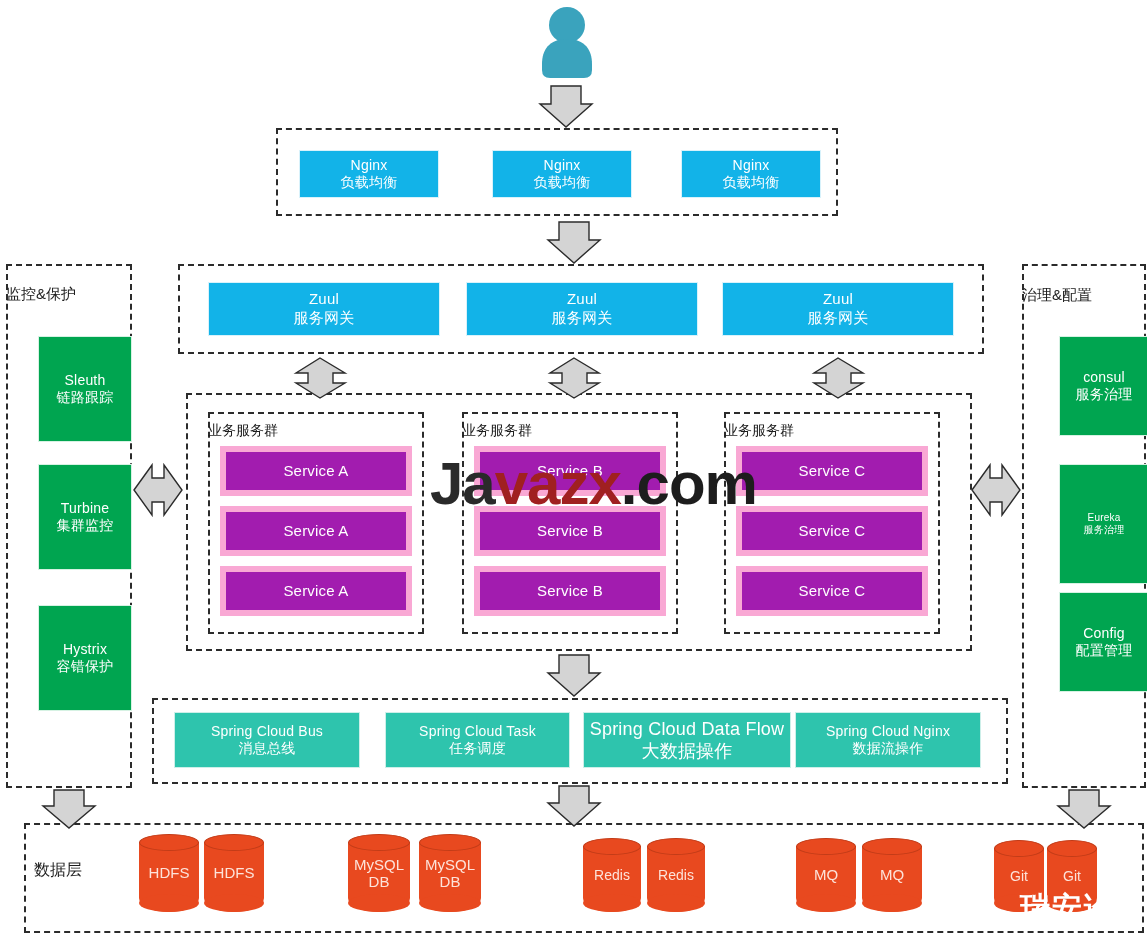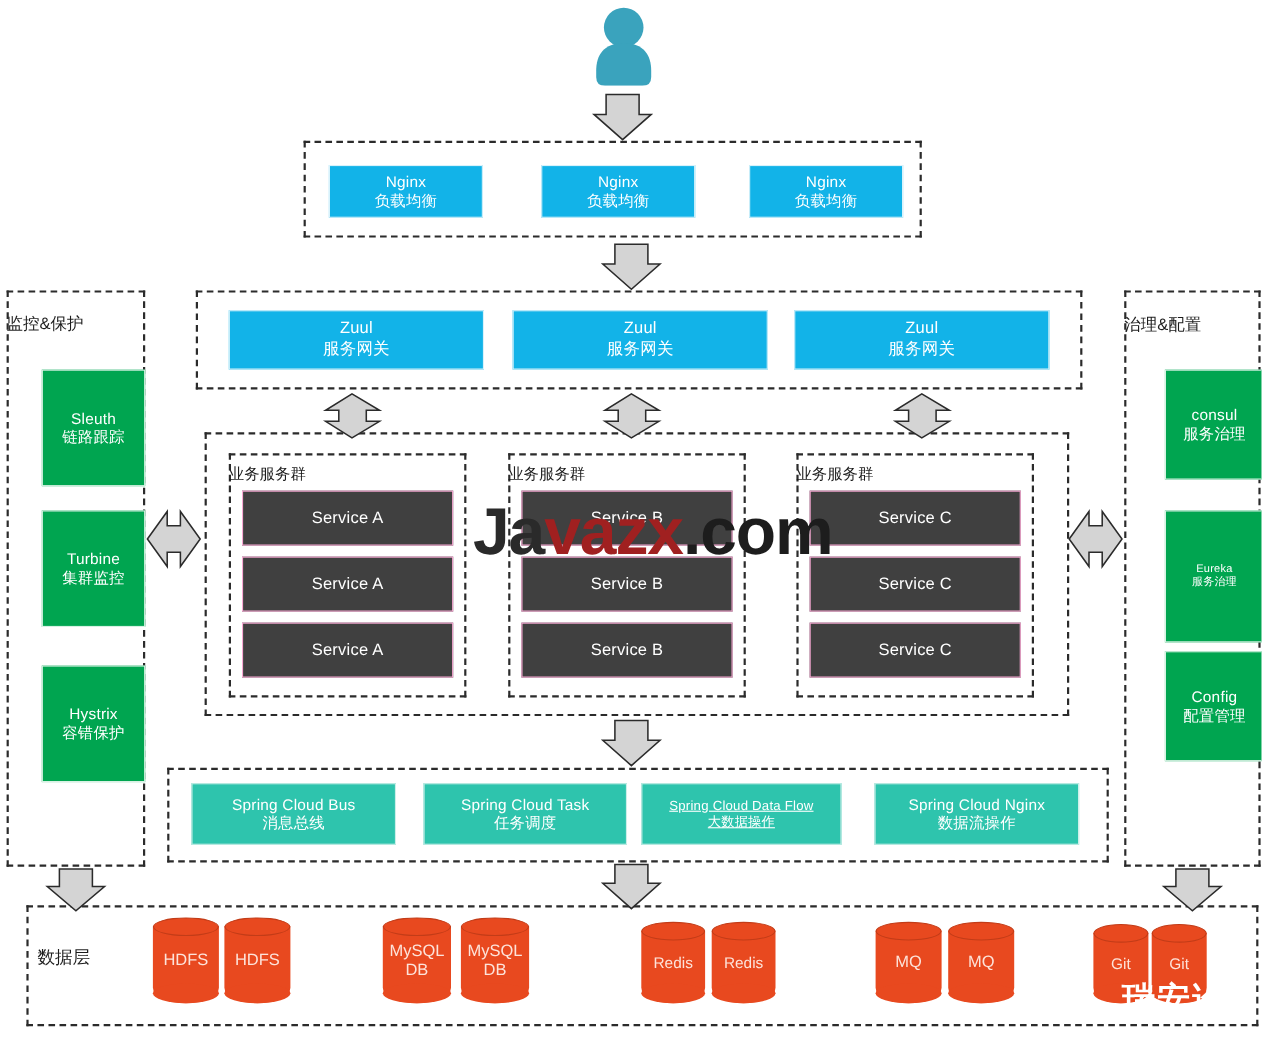--- a/index.html
+++ b/index.html
@@ -43,22 +43,22 @@
   .node.cyan{
     background:#12b3e8;
     border:1px solid #d8f2fb;
   }
   .node.green{
     background:#00a550;
     border:1px solid #d6f2e3;
     margin-left:20px;
   }
   .node.darkgreen{
-    background:#404040;
-    border:1px solid #f9a8d4;
+    background:#a21caf;
+    border:6px solid #f9a8d4;
   }
   .node.teal{
     background:#2ec4ad;
     border:1px solid #cdefe9;
   }
 
   
   .lbl{
     position:absolute;
     color:#1c1c1c;
@@ -295,21 +295,21 @@
   </div>
 
   <div class="node teal abs" style="left:174px;top:712px;width:186px;height:56px;font-size:14px;">
     <span class="l1">Spring Cloud Bus</span>
     <span class="l2">消息总线</span>
   </div>
   <div class="node teal abs" style="left:385px;top:712px;width:185px;height:56px;font-size:14px;">
     <span class="l1">Spring Cloud Task</span>
     <span class="l2">任务调度</span>
   </div>
-  <div class="node teal abs" style="left:583px;top:712px;width:182px;height:56px;font-size:12px;text-decoration:underline;">
+  <div class="node teal abs" style="left:583px;top:712px;width:208px;height:56px;font-size:18px;">
     <span class="l1">Spring Cloud Data Flow</span>
     <span class="l2">大数据操作</span>
   </div>
   <div class="node teal abs" style="left:795px;top:712px;width:186px;height:56px;font-size:14px;">
     <span class="l1">Spring Cloud Nginx</span>
     <span class="l2">数据流操作</span>
   </div>
 
   <div class="lbl" style="left:34px;top:860px;width:90px;font-size:16px;">数据层</div>
 

